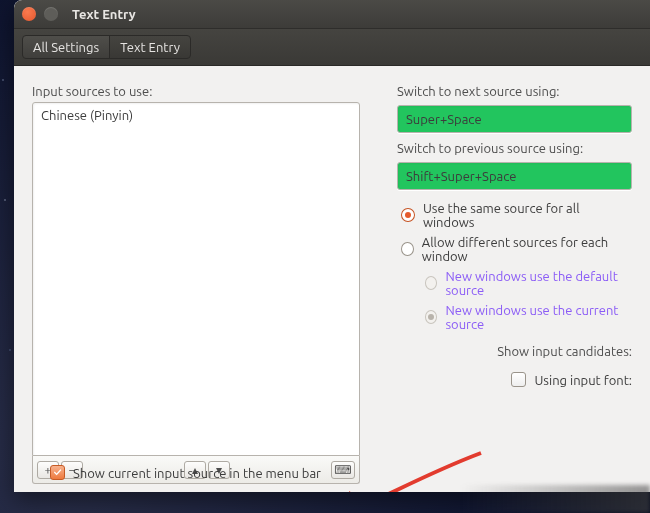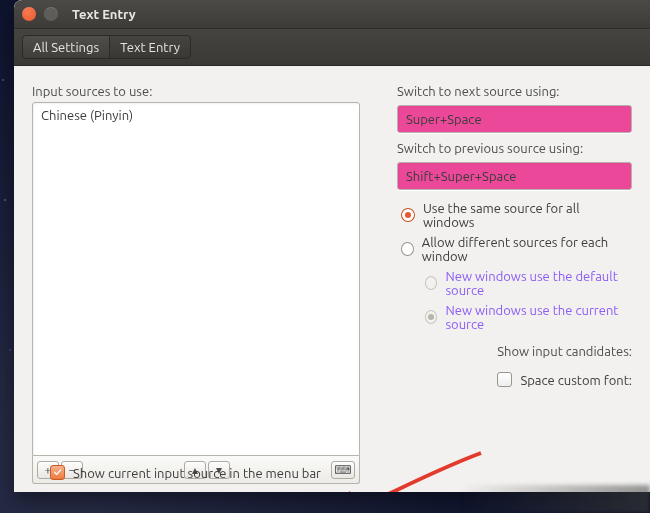--- a/index.html
+++ b/index.html
@@ -65,21 +65,21 @@
   .tbtn {
     width:22px; height:18px; border:1px solid #aeaaa3; border-radius:3px;
     background:linear-gradient(#fdfdfc,#e9e7e3);
     display:flex; align-items:center; justify-content:center;
     color:#4c4c4c; font-size:12px;
   }
   .tbtn.wide { width:24px; }
   .toolbar .spacer { flex:1; }
   .field-row { display:flex; flex-direction:column; gap:3px; margin-bottom:8px; }
   .textfield {
-    height:28px; background:#ec4899; border:1px solid #b7b3ad; border-radius:3px;
+    height:28px; background:#22c55e; border:1px solid #b7b3ad; border-radius:3px;
     padding:0 8px; display:flex; align-items:center; color:#3c3c3c;
     box-shadow: 0 1px 0 #fff, inset 1px 1px 2px rgba(0,0,0,.05);
   }
   .radio-row, .check-row { display:flex; align-items:center; gap:8px; margin:3px 0 3px 4px; }
   .sub-radio { margin-left:28px; color:#8b5cf6; }
   .radio {
     width:14px; height:14px; border-radius:50%; border:1px solid #9a948b; background:#fff;
     display:flex; align-items:center; justify-content:center;
   }
   .radio.sel { border-color:#c55323; }
@@ -172,21 +172,21 @@
         </div>
         <div class="radio-row sub-radio">
           <div class="radio dis sel"></div>
           <span>New windows use the current source</span>
         </div>
 
         <div class="right-tail">Show input candidates:</div>
 
         <div class="chk-uline">
           <div class="chkbox"></div>
-          <span>Space custom font:</span>
+          <span>Using input font:</span>
         </div>
       </div>
 
       <div class="footer-check">
         <div class="chkbox checked"></div>
         <span>Show current input source in the menu bar</span>
       </div>
 
       <svg class="arrow" viewBox="0 0 140 68">
         <defs>

